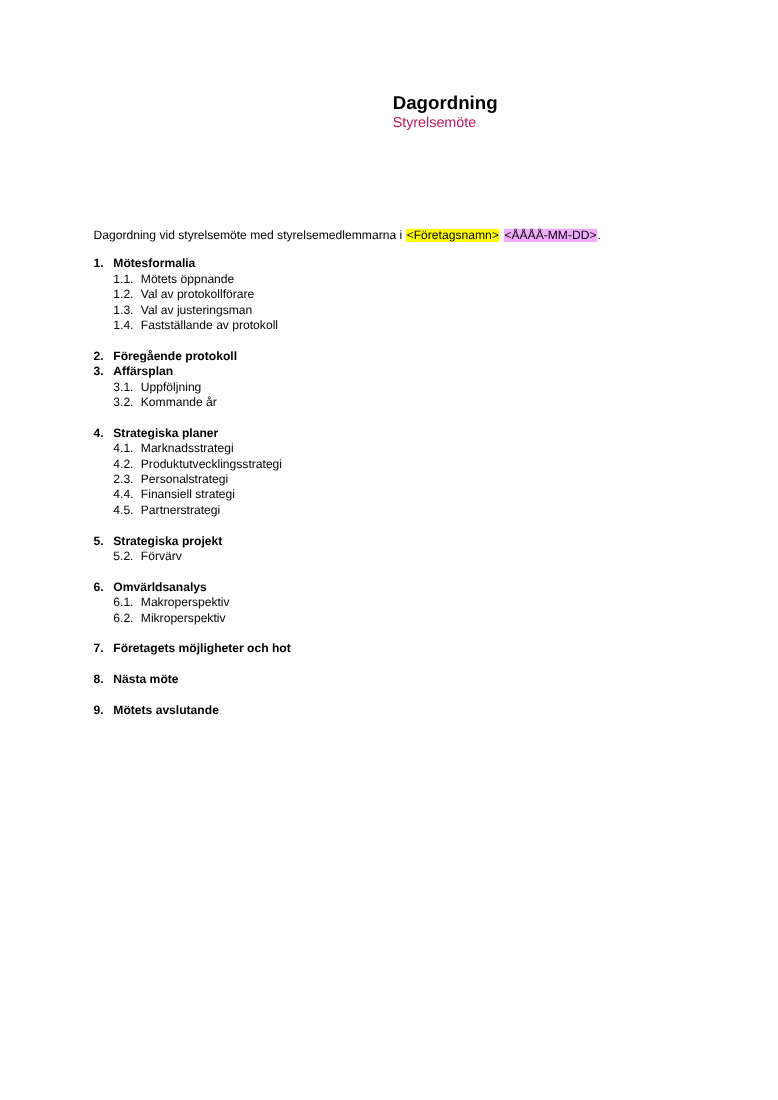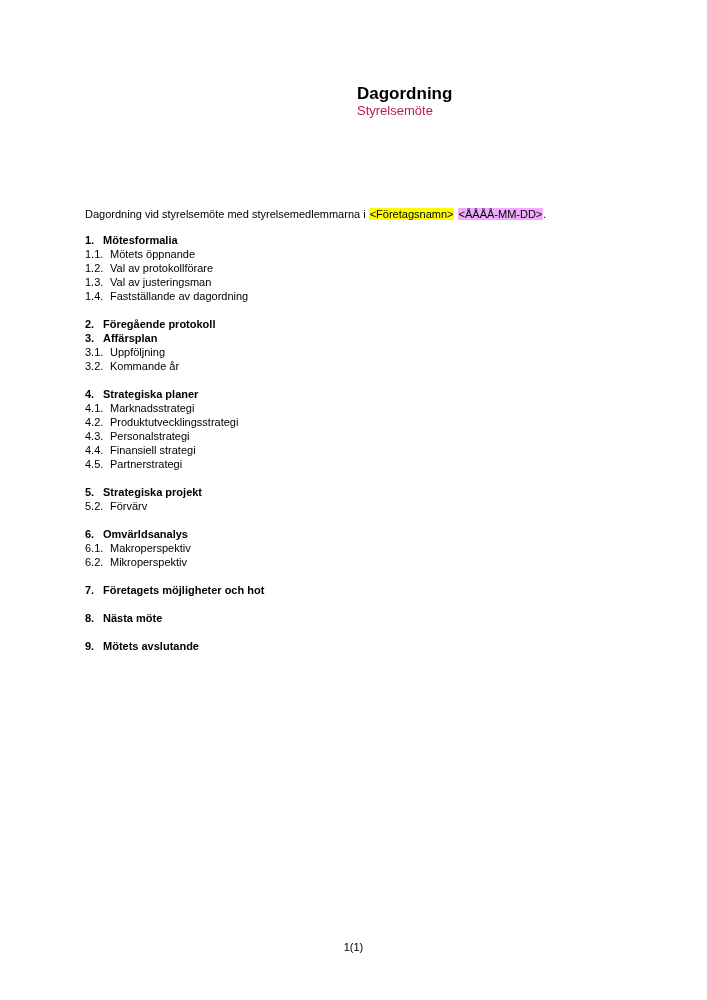--- a/index.html
+++ b/index.html
@@ -54,21 +54,21 @@
   }
   .agenda-heading {
     display: flex;
     font-weight: bold;
   }
   .agenda-heading .num {
     flex: 0 0 18px;
   }
   .agenda-sub {
     display: flex;
-    margin-left: 0;
+    margin-left: 18px;
   }
   .agenda-sub .subnum {
     flex: 0 0 25px;
   }
   .footer {
     position: absolute;
     left: 0;
     right: 0;
     top: 940px;
     text-align: center;
@@ -100,21 +100,21 @@
         <div class="agenda-sub">
           <span class="subnum">1.2.</span>
           <span class="sublab">Val av protokollförare</span>
         </div>
         <div class="agenda-sub">
           <span class="subnum">1.3.</span>
           <span class="sublab">Val av justeringsman</span>
         </div>
         <div class="agenda-sub">
           <span class="subnum">1.4.</span>
-          <span class="sublab">Fastställande av dagordning</span>
+          <span class="sublab">Fastställande av protokoll</span>
         </div>
       </div>
       <div class="agenda-group compact">
         <div class="agenda-heading">
           <span class="num">2.</span>
           <span class="lab">Föregående protokoll</span>
         </div>
       </div>
       <div class="agenda-group">
         <div class="agenda-heading">
@@ -137,21 +137,21 @@
         </div>
         <div class="agenda-sub">
           <span class="subnum">4.1.</span>
           <span class="sublab">Marknadsstrategi</span>
         </div>
         <div class="agenda-sub">
           <span class="subnum">4.2.</span>
           <span class="sublab">Produktutvecklingsstrategi</span>
         </div>
         <div class="agenda-sub">
-          <span class="subnum">4.3.</span>
+          <span class="subnum">2.3.</span>
           <span class="sublab">Personalstrategi</span>
         </div>
         <div class="agenda-sub">
           <span class="subnum">4.4.</span>
           <span class="sublab">Finansiell strategi</span>
         </div>
         <div class="agenda-sub">
           <span class="subnum">4.5.</span>
           <span class="sublab">Partnerstrategi</span>
         </div>
@@ -193,15 +193,14 @@
         </div>
       </div>
       <div class="agenda-group">
         <div class="agenda-heading">
           <span class="num">9.</span>
           <span class="lab">Mötets avslutande</span>
         </div>
       </div>
     </div>
 
-  <div class="footer">1(1)</div>
 
 </div>
 
 </body></html>

